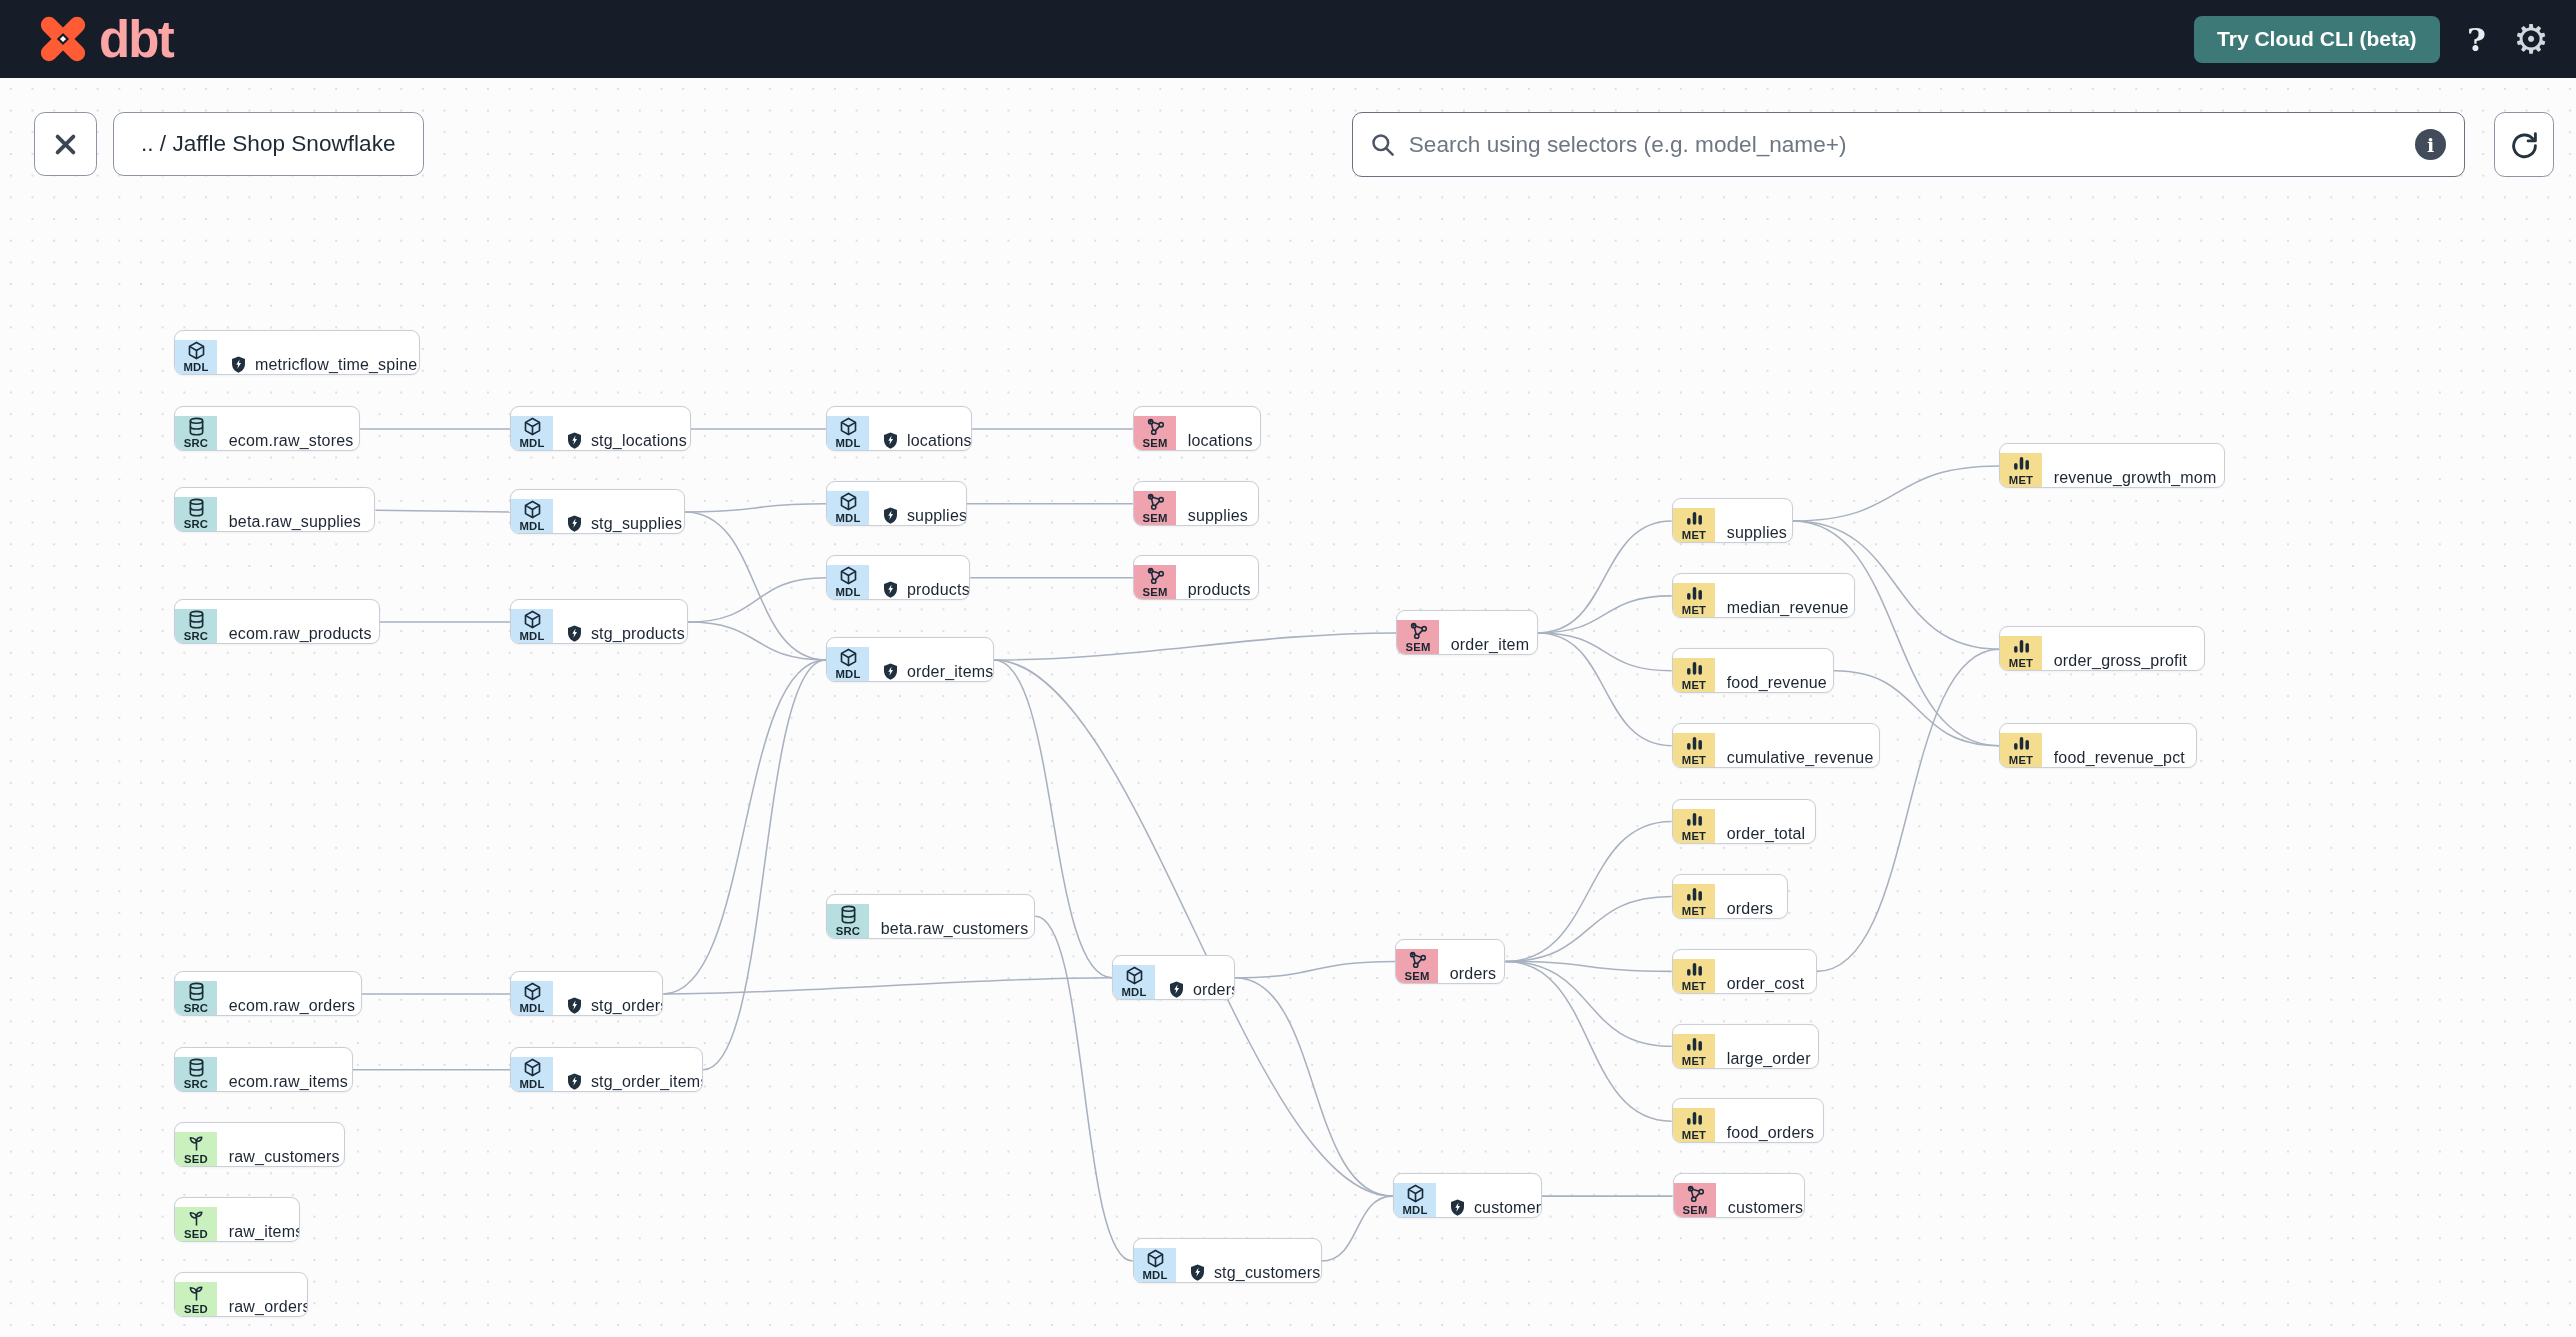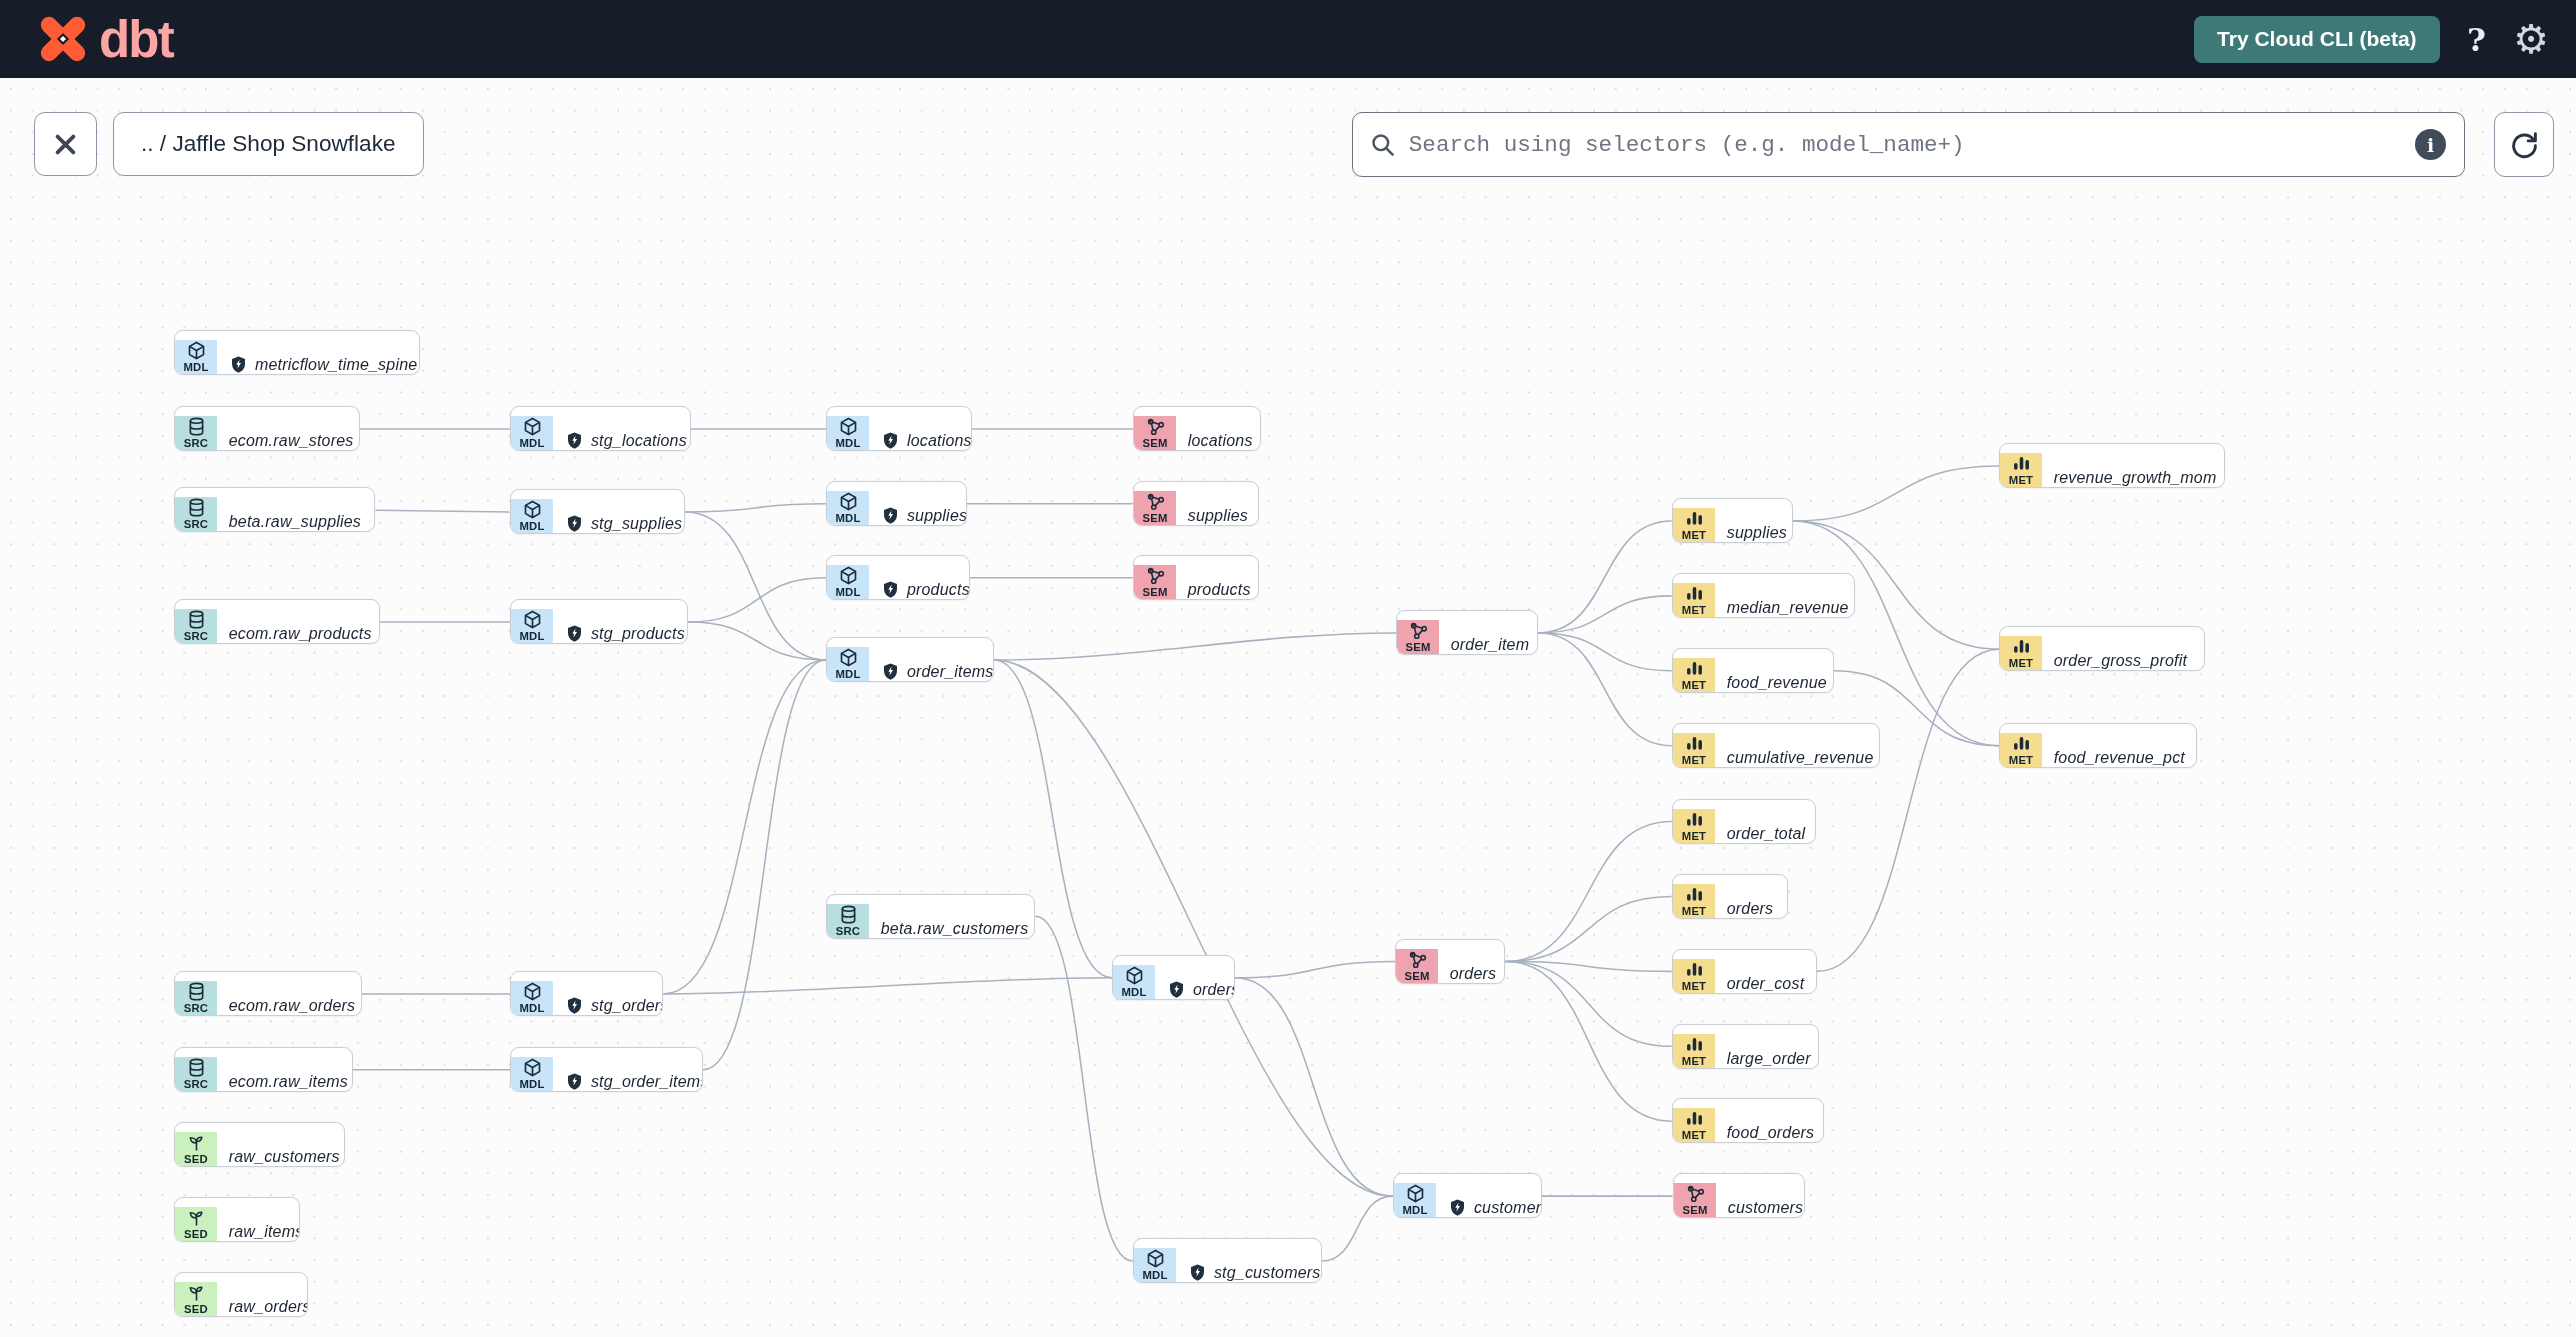--- a/index.html
+++ b/index.html
@@ -39,38 +39,38 @@
 
   
   .tool{position:absolute;z-index:20;background:#fff;border:1.8px solid var(--chrome-border);border-radius:10.8px;}
   .close-btn{left:34px;top:112px;width:63px;height:64px;display:flex;align-items:center;justify-content:center;cursor:pointer;}
   .close-btn svg{width:27px;height:27px;stroke:#3d4654;}
   .crumb{left:113px;top:112px;height:64px;display:flex;align-items:center;padding:0 27px;
     font-size:22.6px;color:#1f2a37;cursor:pointer;white-space:nowrap;}
   .searchbox{left:1352px;top:112px;width:1113px;height:65px;border-color:#6a7280;border-radius:10px;
     display:flex;align-items:center;padding:0 18px 0 16.2px;gap:12.6px;}
   .searchbox svg.mag{width:27px;height:27px;stroke:#4b5563;flex:none;}
-  .searchbox input{flex:1;border:none;outline:none;font-size:22.6px;color:#8b5cf6;font-family:Liberation Mono, monospace;background:transparent;}
+  .searchbox input{flex:1;border:none;outline:none;font-size:22.6px;color:#8b5cf6;font-family:Liberation Sans, sans-serif;background:transparent;}
   .searchbox input::placeholder{color:#6e7683;}
   .info-dot{width:31px;height:31px;border-radius:50%;background:#414b5a;color:#fff;display:flex;align-items:center;
     justify-content:center;font-size:19px;font-weight:700;font-family:"DejaVu Serif",serif;flex:none;cursor:pointer;}
   .refresh-btn{left:2494px;top:112px;width:60px;height:65px;display:flex;align-items:center;justify-content:center;cursor:pointer;}
   .refresh-btn svg{width:29px;height:29px;stroke:#273240;}
 
   
   .node{position:absolute;height:45px;display:flex;align-items:flex-end;background:#fff;
     border:1.4px solid var(--border);border-radius:9px;overflow:hidden;cursor:pointer;
     box-shadow:0 0.9px 1.8px rgba(30,40,60,.05);}
   .badge{width:42px;flex:none;display:flex;flex-direction:column;align-items:center;justify-content:center;gap:0;}
   .badge svg{width:21px;height:21px;display:block;}
   .badge .tlabel{font-size:11.3px;font-weight:700;color:#17252f;letter-spacing:0.2px;line-height:1.15;}
   .nbody{display:flex;align-items:center;gap:7.2px;padding:0 12.6px 0 11.7px;white-space:nowrap;}
   .nbody .shield{display:flex;flex:none;}
   .nbody .shield svg{width:19px;height:19px;}
-  .nname{font-size:16px;color:var(--ink);letter-spacing:0.2px;font-style:italic;}
+  .nname{font-size:16px;color:var(--ink);letter-spacing:0.2px;}
 </style>
 </head>
 <body>
 
 <header class="topbar">
   <div class="logo">
     <svg class="mark" viewBox="0 0 100 100">
       <g stroke="#ff5c35" stroke-width="30" stroke-linecap="round">
         <line x1="24" y1="24" x2="76" y2="76"></line>
         <line x1="76" y1="24" x2="24" y2="76"></line>

